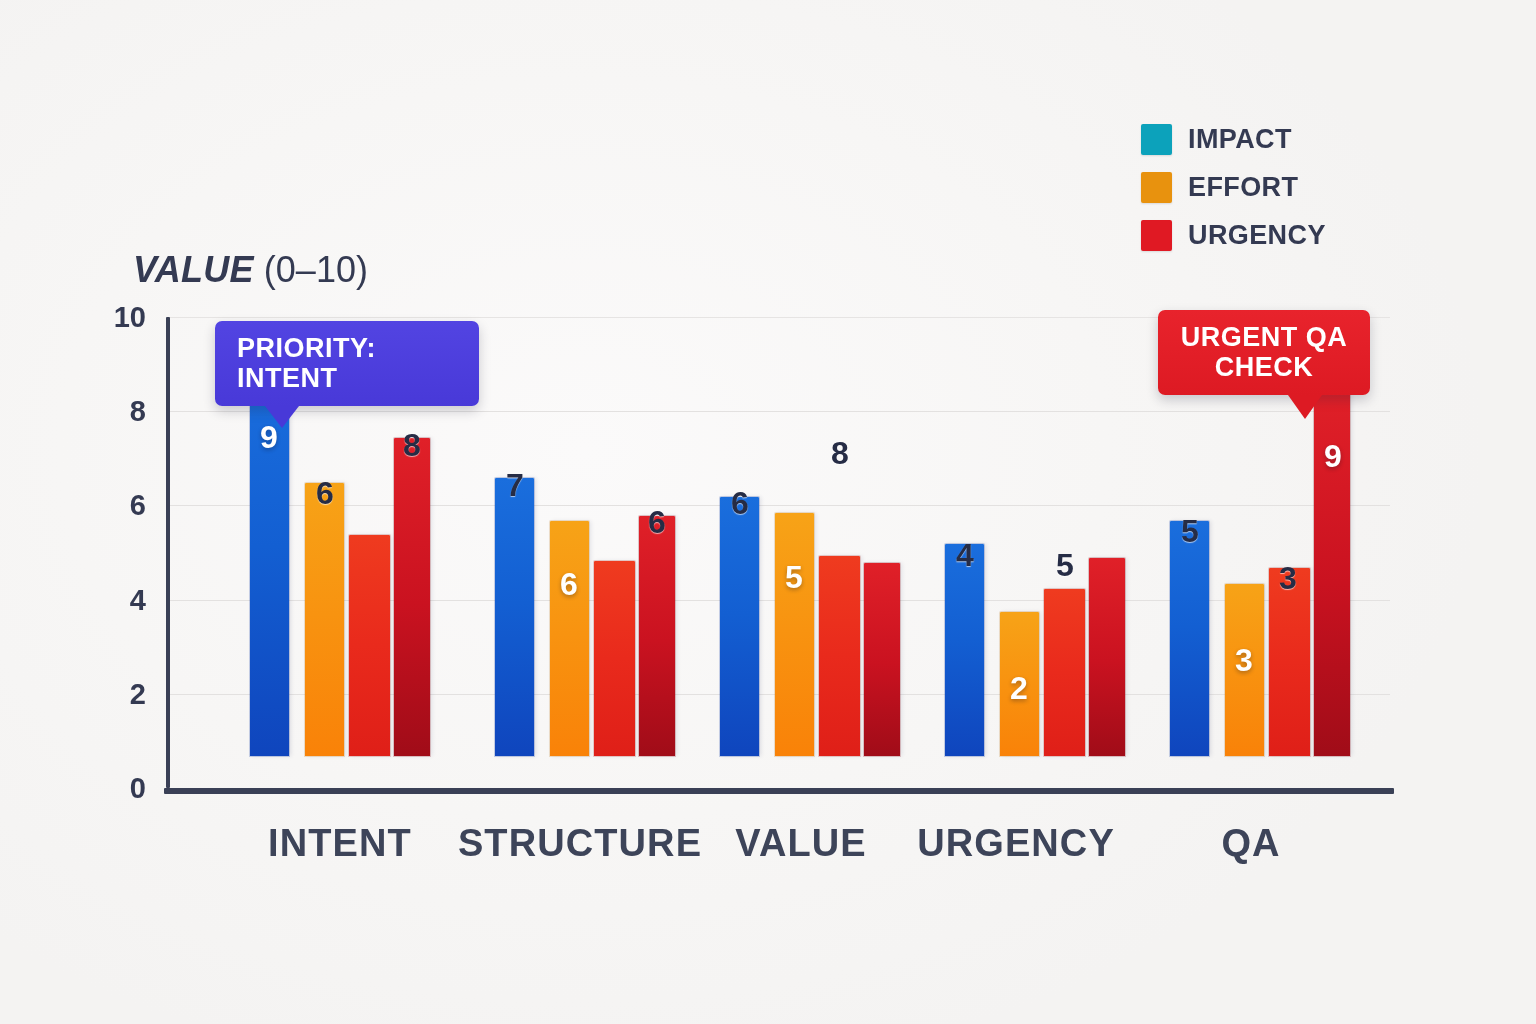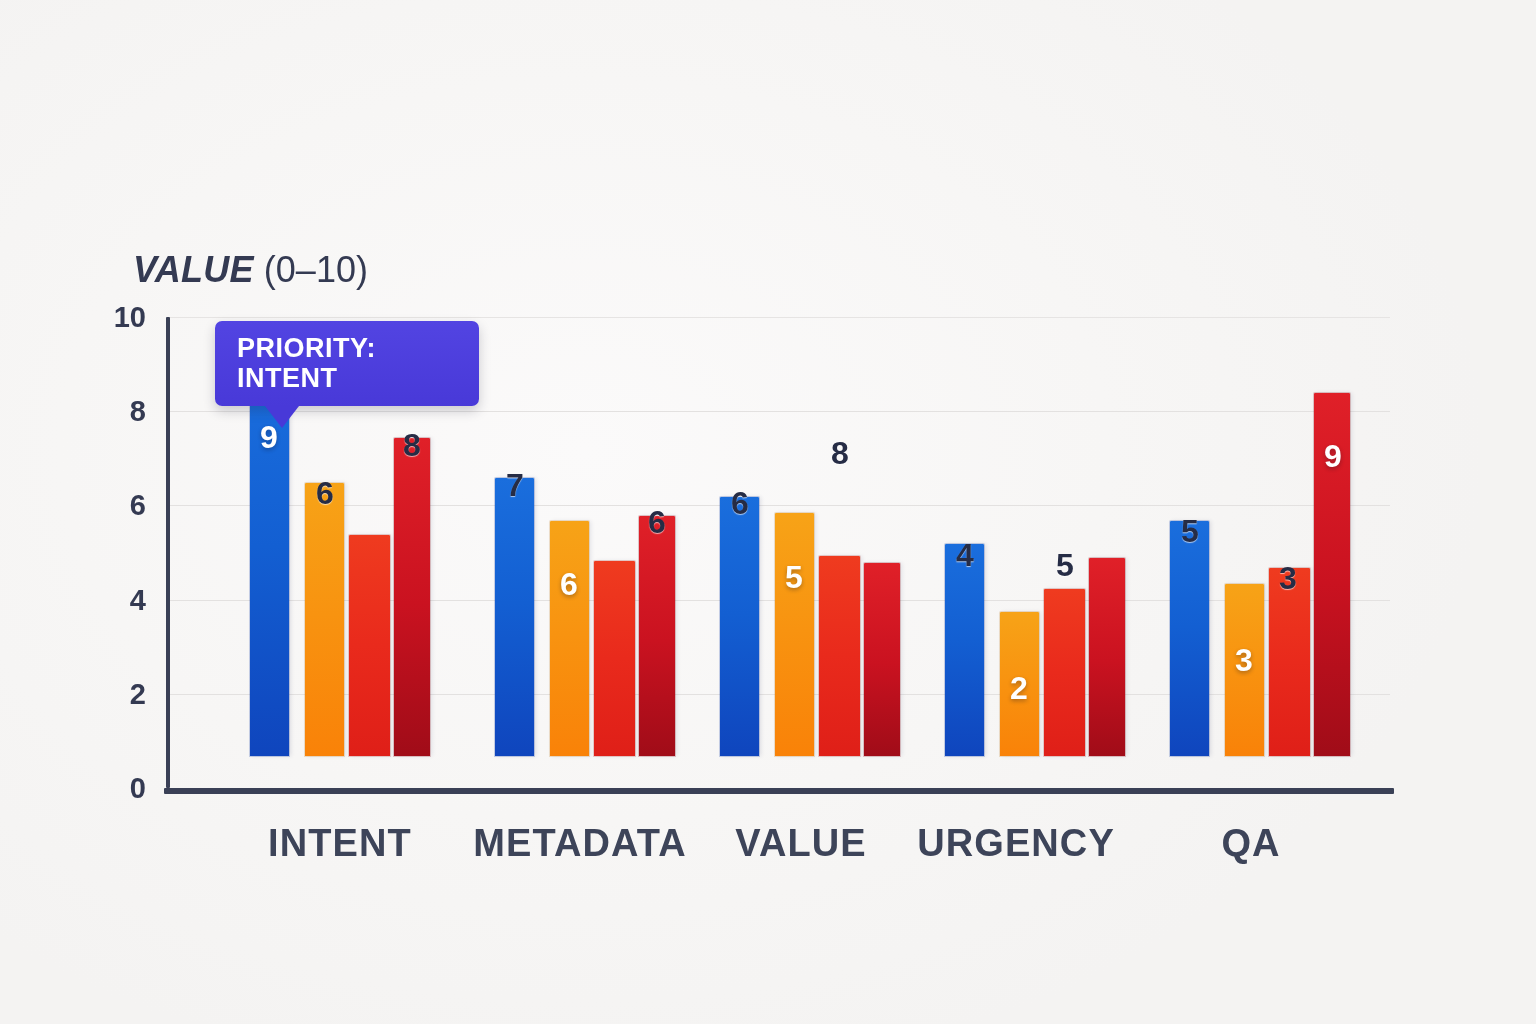--- a/index.html
+++ b/index.html
@@ -216,20 +216,34 @@
     right: 48px;
     top: 100%;
     border-top: 24px solid #dd1a23;
   }
 </style>
 </head>
 <body>
 
 <div id="figure">
 
+  <div class="legend">
+    <div class="legend-row">
+      <span class="legend-swatch" style="background:#0ca2bb"></span>
+      <span class="legend-label">IMPACT</span>
+    </div>
+    <div class="legend-row">
+      <span class="legend-swatch" style="background:#e8920e"></span>
+      <span class="legend-label">EFFORT</span>
+    </div>
+    <div class="legend-row">
+      <span class="legend-swatch" style="background:#e01923"></span>
+      <span class="legend-label">URGENCY</span>
+    </div>
+  </div>
 
   <div class="axis-title">
     <span class="strong">VALUE</span>
     <span class="range">(0–10)</span>
   </div>
 
   <div id="plot">
 
     <div class="gridline top" style="top:0px"></div>
     <div class="gridline" style="top:94.2px"></div>
@@ -257,21 +271,21 @@
     <div class="catlabel" style="left:172px">INTENT</div>
 
     <div class="bar impact" style="left:327px; width:39px; height:277.9px"></div>
     <div class="bar effort" style="left:382px; width:39px; height:235.5px"></div>
     <div class="bar urgency-a" style="left:426px; width:41px; height:195.5px"></div>
     <div class="bar urgency-b" style="left:471px; width:36px; height:240.2px"></div>
     <div class="vlabel outside" style="left:347px; top:152px">7</div>
     <div class="vlabel inside" style="left:401px; top:251px">6</div>
     <div class="vlabel outside" style="left:447px; top:125px"></div>
     <div class="vlabel outside" style="left:489px; top:189px">6</div>
-    <div class="catlabel" style="left:412px">METADATA</div>
+    <div class="catlabel" style="left:412px">STRUCTURE</div>
 
     <div class="bar impact" style="left:552px; width:39px; height:259.1px"></div>
     <div class="bar effort" style="left:607px; width:39px; height:242.6px"></div>
     <div class="bar urgency-a" style="left:651px; width:41px; height:200.2px"></div>
     <div class="bar urgency-b" style="left:696px; width:36px; height:193.1px"></div>
     <div class="vlabel outside" style="left:572px; top:170px">6</div>
     <div class="vlabel inside" style="left:626px; top:244px">5</div>
     <div class="vlabel outside" style="left:672px; top:120px">8</div>
     <div class="catlabel" style="left:633px">VALUE</div>
 
@@ -294,14 +308,18 @@
     <div class="vlabel inside" style="left:1165px; top:123px">9</div>
     <div class="catlabel" style="left:1083px">QA</div>
 
   </div>
 
   <div class="callout" id="callout-priority">
     <span>PRIORITY: INTENT</span>
     <span class="tail"></span>
   </div>
 
+  <div class="callout" id="callout-urgent">
+    <span>URGENT QA CHECK</span>
+    <span class="tail"></span>
+  </div>
 
 </div>
 
 </body></html>

